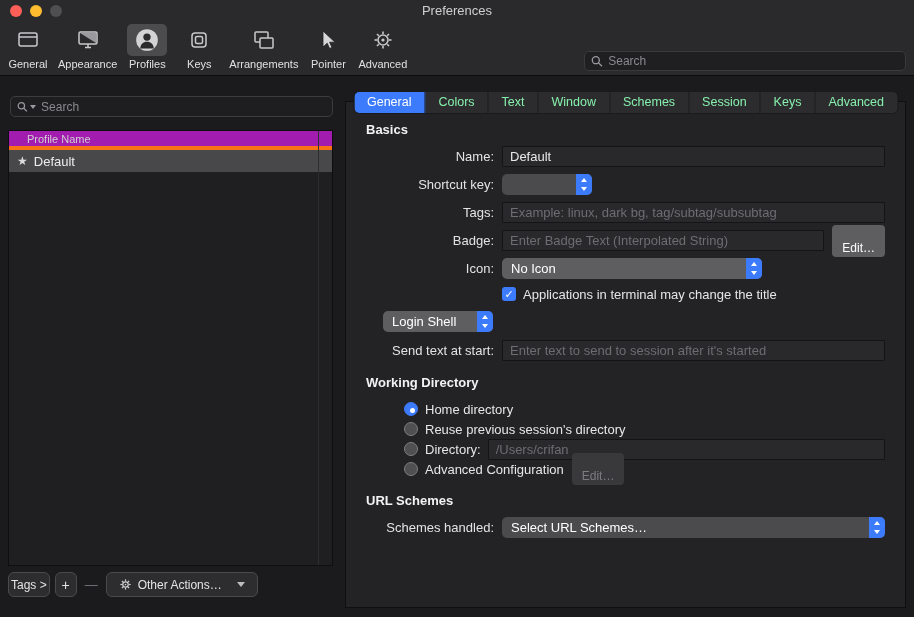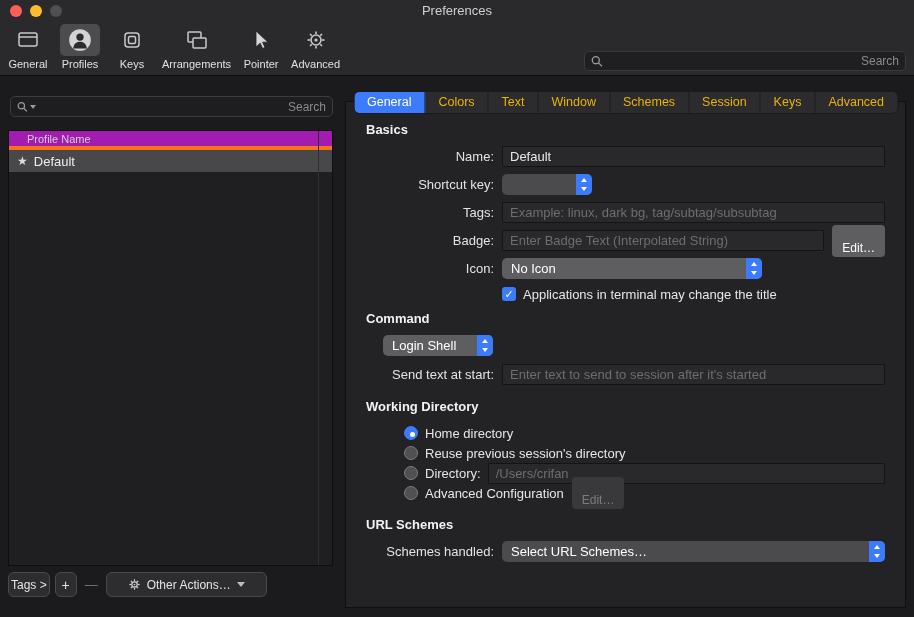--- a/index.html
+++ b/index.html
@@ -21,43 +21,43 @@
   .wtitle { position:absolute; left:0; right:0; top:3px; text-align:center; font-size:13px; color:#cfcfd2; }
 
   
   .toolbar { position:absolute; left:0; top:22px; width:914px; height:54px; background:#2a2a2c; border-bottom:1px solid #0c0c0e; }
   .tb-items { position:absolute; left:6px; top:2px; display:flex; gap:8px; align-items:flex-start; }
   .tb-item { display:flex; flex-direction:column; align-items:center; min-width:44px; cursor:default; }
   .tb-icon { width:40px; height:32px; border-radius:5px; display:flex; align-items:center; justify-content:center; }
   .tb-item.selected .tb-icon { background:#4c4c4f; }
   .tb-label { font-size:11px; color:#e0e0e2; margin-top:2px; white-space:nowrap; }
   .tb-search { position:absolute; right:8px; top:29px; width:322px; height:20px; background:#1f1f21; border:1px solid #3a3a3d; border-radius:5px; display:flex; align-items:center; padding:0 6px; }
-  .tb-search input, .sb-search input { background:transparent; border:none; outline:none; color:#0ea5e9; font-size:12px; width:100%; font-family:inherit;text-align:right; }
+  .tb-search input, .sb-search input { background:transparent; border:none; outline:none; color:#0ea5e9; font-size:12px; width:100%; font-family:inherit; }
   .tb-search input::placeholder, .sb-search input::placeholder { color:#8a8a8f; }
 
   
   .sb-search { position:absolute; left:10px; top:96px; width:323px; height:21px; background:#1e1e20; border:1px solid #3c3c3e; border-radius:5px; display:flex; align-items:center; padding:0 6px; }
   .scope-chev { width:0; height:0; border-left:3.5px solid transparent; border-right:3.5px solid transparent; border-top:4px solid #9a9a9e; margin:0 5px 0 2px; }
   .listbox { position:absolute; left:8px; top:130px; width:325px; height:436px; background:#1f1f21; border:1px solid #0e0e10; }
   .list-header { height:19px; background:#a21caf; border-bottom:4px solid #f97316; font-size:11px; color:#cfcfd2; display:flex; align-items:center; padding-left:18px; }
   .col-divider { position:absolute; top:0; bottom:0; right:13px; width:1px; background:#2e2e31; }
   .list-row { height:22px; display:flex; align-items:center; padding-left:8px; font-size:13px; color:#ececee; }
   .list-row.selected { background:#48484b; }
   .star { font-size:12px; margin-right:6px; color:#dcdcde; }
   .sb-footer { position:absolute; left:8px; top:572px; display:flex; align-items:center; gap:5px; }
   .sbtn { height:25px; background:#2d2d2f; border:1px solid #4a4a4d; border-radius:6px; color:#e4e4e6; font-size:12px; padding:0 2px; display:flex; align-items:center; font-family:inherit; cursor:default; }
   .sbtn.sq { width:22px; justify-content:center; padding:0; font-size:14px; }
   .dim-dash { color:#7a7a7e; font-size:13px; margin:0 3px; }
-  .sbtn.other { gap:6px; padding:0 21px; min-width:152px; }
+  .sbtn.other { gap:6px; padding:0 12px; min-width:152px; }
   .chev-down { width:0; height:0; border-left:4px solid transparent; border-right:4px solid transparent; border-top:5px solid #bdbdbf; margin-left:auto; }
 
   
   .panel { position:absolute; left:345px; top:101px; width:561px; height:507px; background:#232325; border:1px solid #0f0f11; }
   .tabbar { position:absolute; top:-11px; left:50%; transform:translateX(-50%); display:flex; border:1px solid #1a1a1c; border-radius:6px; overflow:hidden; background:#2c2c2e; }
-  .seg { height:21px; line-height:21px; padding:0 13px; font-size:12.5px; color:#eab308; border-right:1px solid #1d1d1f; white-space:nowrap; cursor:default; }
+  .seg { height:21px; line-height:21px; padding:0 13px; font-size:12.5px; color:#86efac; border-right:1px solid #1d1d1f; white-space:nowrap; cursor:default; }
   .seg:last-child { border-right:none; }
   .seg.sel { background:#3d7bfd; color:#fff; }
 
   .pcontent { padding:20px 20px 0 20px; font-size:13px; }
   .sect-h { font-weight:bold; font-size:13px; color:#f2f2f4; margin-bottom:9px; }
   .frow { display:flex; align-items:center; height:21px; margin-bottom:7px; }
   .flabel { width:128px; flex:none; text-align:right; margin-right:8px; color:#e3e3e5; white-space:nowrap; }
   .field { height:21px; background:#29292b; border:1px solid #141416; color:#e8e8ea; font-size:13px; padding:0 7px; font-family:inherit; outline:none; border-radius:1px; }
   .field::placeholder { color:#6d6d72; }
   .grow { flex:1; min-width:0; }
@@ -108,20 +108,30 @@
       <div class="tb-item">
         <div class="tb-icon">
           <svg width="24" height="24" viewBox="0 0 24 24" fill="none" stroke="#c9c9cc" stroke-width="1.5">
             <rect x="3" y="5" width="18" height="13" rx="2"></rect>
               <line x1="3" y1="9" x2="21" y2="9"></line>
           </svg>
         </div>
         <div class="tb-label">General</div>
       </div>
 
+      <div class="tb-item">
+        <div class="tb-icon">
+          <svg width="24" height="24" viewBox="0 0 24 24" fill="none" stroke="#c9c9cc" stroke-width="1.5">
+            <rect x="3" y="4" width="18" height="12" rx="1.5"></rect>
+            <path d="M4 5 L20 15 L20 5 Z" fill="#9a9a9e" stroke="none"></path>
+            <path d="M9 19.5h6M12 16v3.5"></path>
+          </svg>
+        </div>
+        <div class="tb-label">Appearance</div>
+      </div>
 
       <div class="tb-item selected">
         <div class="tb-icon">
           <svg width="26" height="26" viewBox="0 0 24 24">
             <circle cx="12" cy="12" r="10" fill="#d3d3d5"></circle>
             <circle cx="12" cy="9.3" r="3.4" fill="#2b2b2d"></circle>
             <path d="M5.8 19.8c0-3.8 2.8-6.2 6.2-6.2s6.2 2.4 6.2 6.2" fill="#2b2b2d"></path>
           </svg>
         </div>
         <div class="tb-label">Profiles</div>
@@ -276,21 +286,20 @@
       </div>
 
 
       <div class="frow cbrow">
         <span class="checkbox">
           <span class="check">✓</span>
         </span>
         <span class="cblabel">Applications in terminal may change the title</span>
       </div>
 
-      <div class="sect-h mt6">Command</div>
 
       <div class="frow cmd-row" style="margin-bottom:8px;">
         <div class="popup w-cmd">
           <span>Login Shell</span>
           <span class="cap"></span>
         </div>
       </div>
 
       <div class="frow mb14">
         <label class="flabel">Send text at start:</label>

